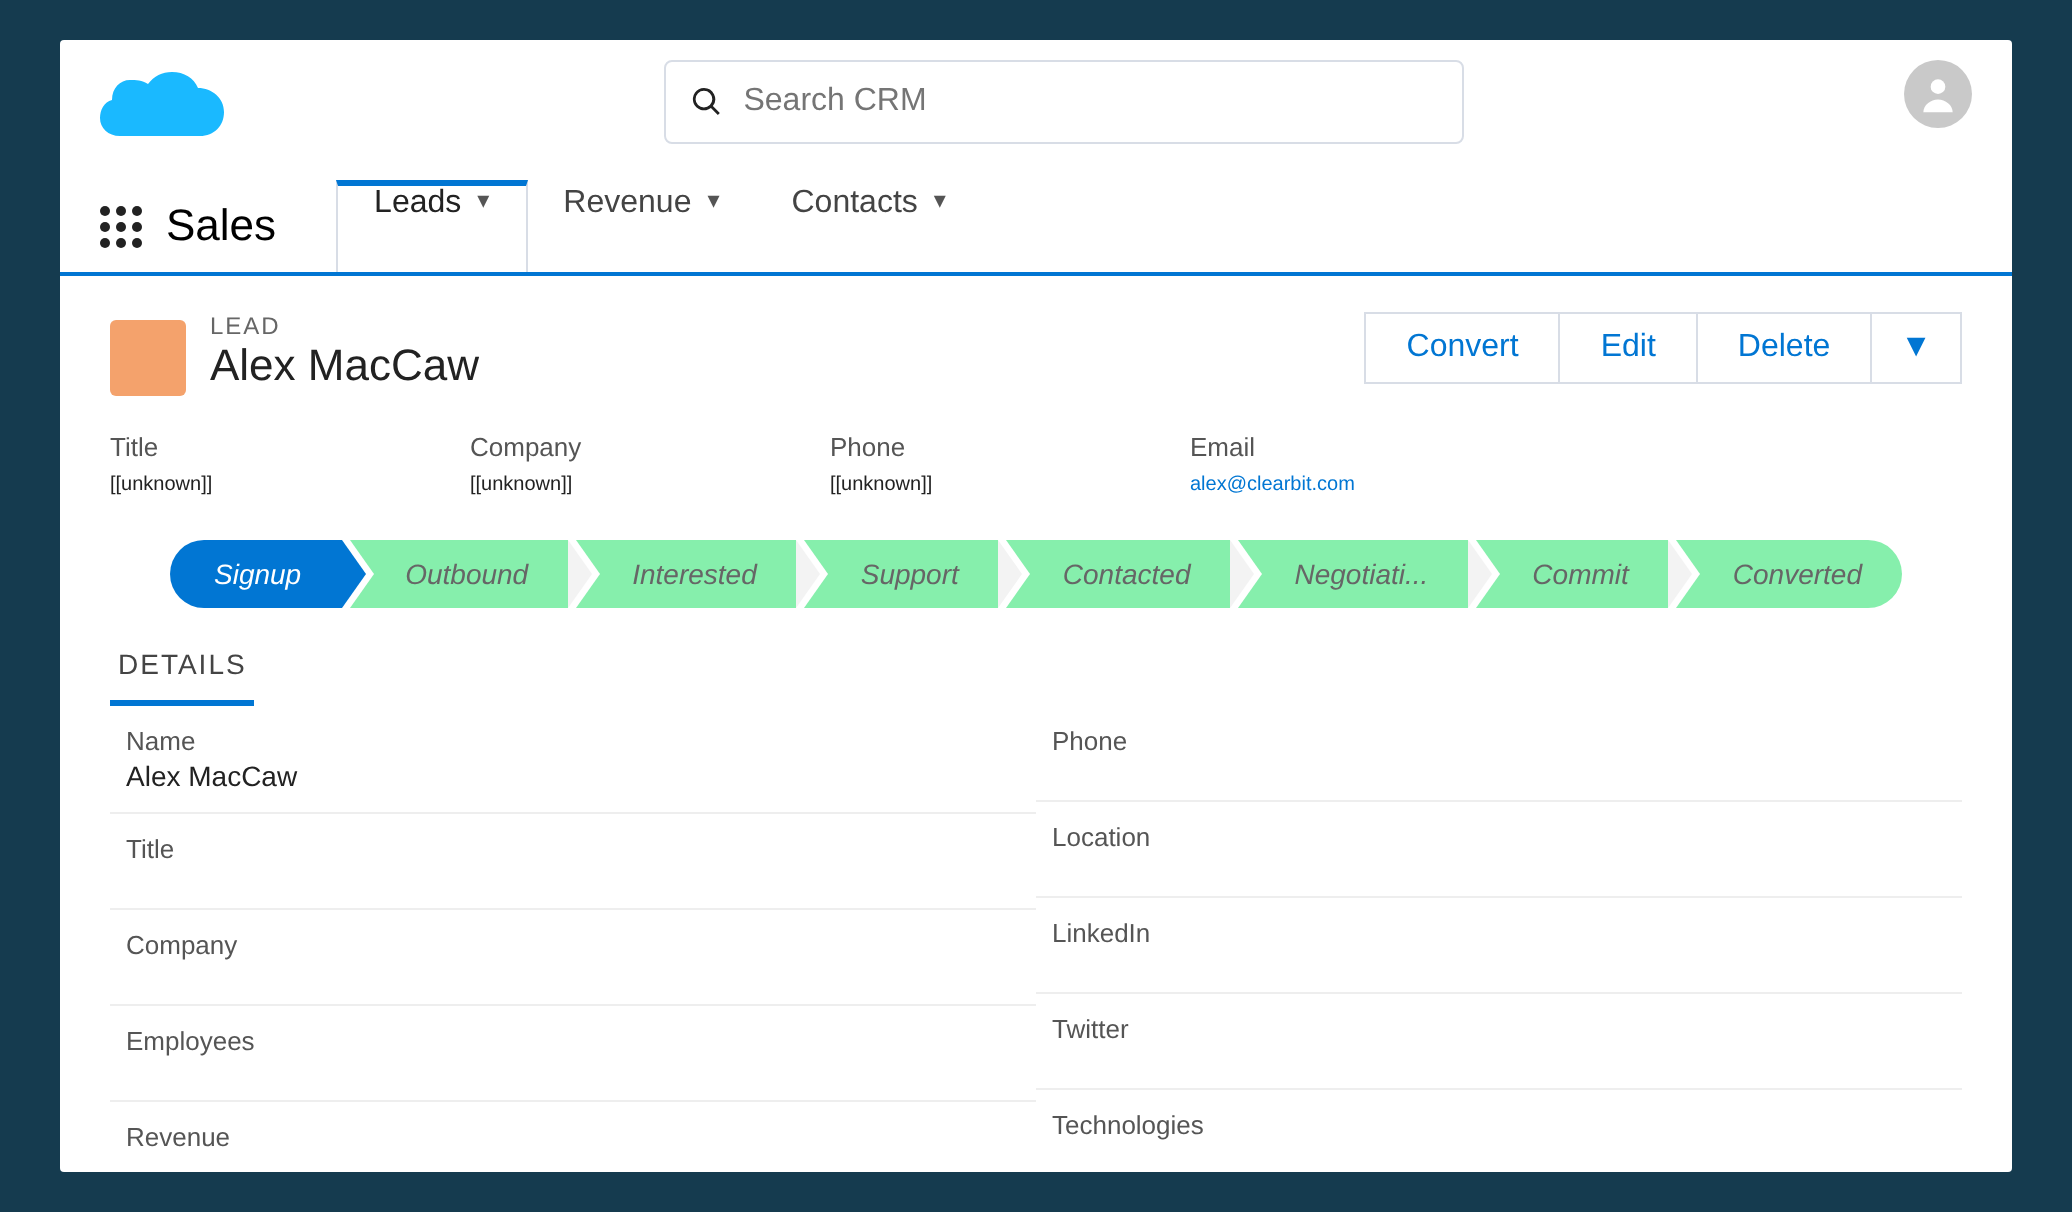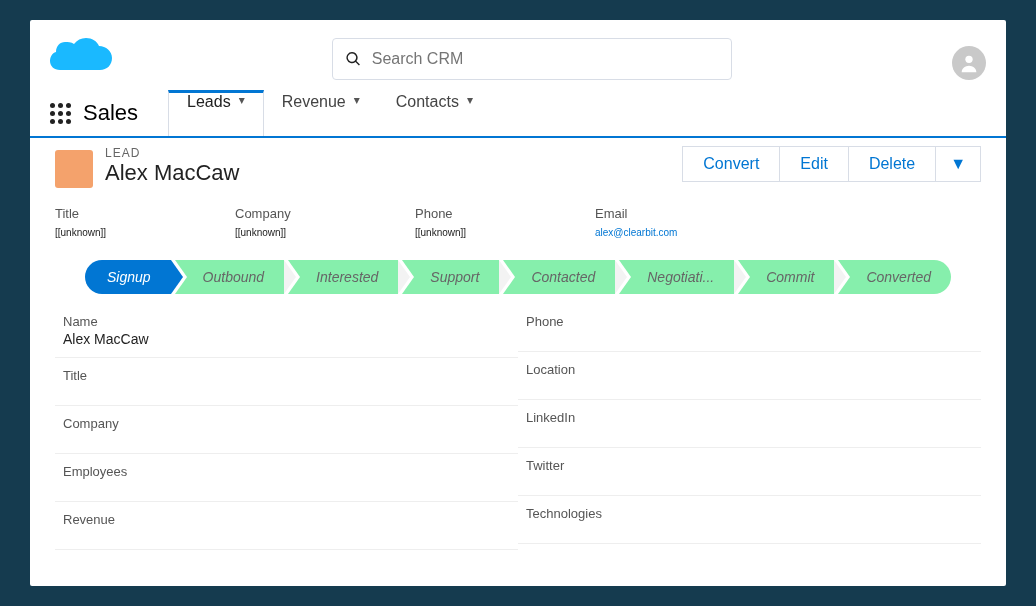--- a/index.html
+++ b/index.html
@@ -1,32 +1,32 @@
 <!DOCTYPE html>
 <html><head>
   <meta charset="utf-8">
   <style>
     * { box-sizing: border-box; margin: 0; padding: 0; }
     body { font-family: -apple-system, BlinkMacSystemFont, "Segoe UI", sans-serif; background: #153b4f; width: 1036px; height: 606px; padding: 20px 30px; }
     .app { background: #fff; width: 100%; height: 100%; overflow: hidden; border-radius: 2px; }
-    .topbar { display: flex; align-items: flex-end; padding: 10px 20px; height: 70px; }
+    .topbar { display: flex; align-items: flex-start; padding: 10px 20px; height: 70px; }
     .logo { margin-right: 40px; }
     .search-wrap { flex:0 0 auto; margin: 0 auto 0 180px; }
     .search { display: flex; align-items: center; border: 1px solid #d8dde6; border-radius: 4px; width: 400px; height: 42px; padding: 0 12px; }
     .search input { border: none; outline: none; font-size: 16px; margin-left: 10px; width: 100%; color: #555; }
     .avatar { width: 34px; height: 34px; border-radius: 50%; background: #c9c9c9; display:flex; align-items:center; justify-content:center; margin-left:auto; }
     .navbar { display: flex; align-items: center; padding: 0 20px; border-bottom: 2px solid #0176d3; height: 48px; }
     .app-launcher { margin-right: 12px; display:grid; grid-template-columns: repeat(3,5px); grid-template-rows: repeat(3,5px); gap:3px; }
     .app-launcher span { background:#222; border-radius:50%; }
     .app-name { font-size: 22px; font-weight:400; margin-right: 30px; }
     .tabs { display: flex; height:100%; }
     .tab { display: flex; align-items:flex-start; padding: 0 18px; font-size:16px; color:#444; cursor:pointer; border-top:3px solid transparent; }
     .tab.active { border-top:3px solid #0176d3; color:#222; border-left:1px solid #d8dde6; border-right:1px solid #d8dde6; }
     .chev { margin-left:8px; font-size:12px; color:#555; }
-    .lead-header { display:flex; align-items:flex-start; padding: 8px 25px 12px; }
+    .lead-header { display:flex; align-items:flex-start; padding: 18px 25px 12px; }
     .lead-avatar { width:38px; height:38px; background:#f4a26c; border-radius:3px; margin-right:12px; margin-top:4px; }
     .lead-type { font-size:12px; color:#666; letter-spacing:1px; }
     .lead-name { font-size:22px; font-weight:400; color:#222; }
     .actions { margin-left:auto; display:flex; border:1px solid #d8dde6; border-radius:0; overflow:hidden; }
     .action { padding:8px 20px; font-size:16px; color:#0176d3; cursor:pointer; border-right:1px solid #d8dde6; }
     .action:last-child { border-right:none; padding:8px 14px; }
     .info-row { display:flex; padding: 6px 25px 18px; gap:60px; }
     .info-col { min-width:120px; }
     .info-label { font-size:13px; color:#555; margin-bottom:6px; }
     .info-val { font-size:10px; color:#222; }
@@ -140,20 +140,23 @@
     <div class="stage active">Signup</div>
     <div class="stage">Outbound</div>
     <div class="stage">Interested</div>
     <div class="stage">Support</div>
     <div class="stage">Contacted</div>
     <div class="stage">Negotiati...</div>
     <div class="stage">Commit</div>
     <div class="stage">Converted</div>
   </div>
 
+  <div class="details-tab">
+    <span>DETAILS</span>
+  </div>
 
   <div class="details-grid">
     <div>
       <div class="field">
           <div class="field-label">Name</div>
           <div class="field-val">Alex MacCaw</div>
         </div>
       <div class="field">
           <div class="field-label">Title</div>
           <div class="field-val"></div>

